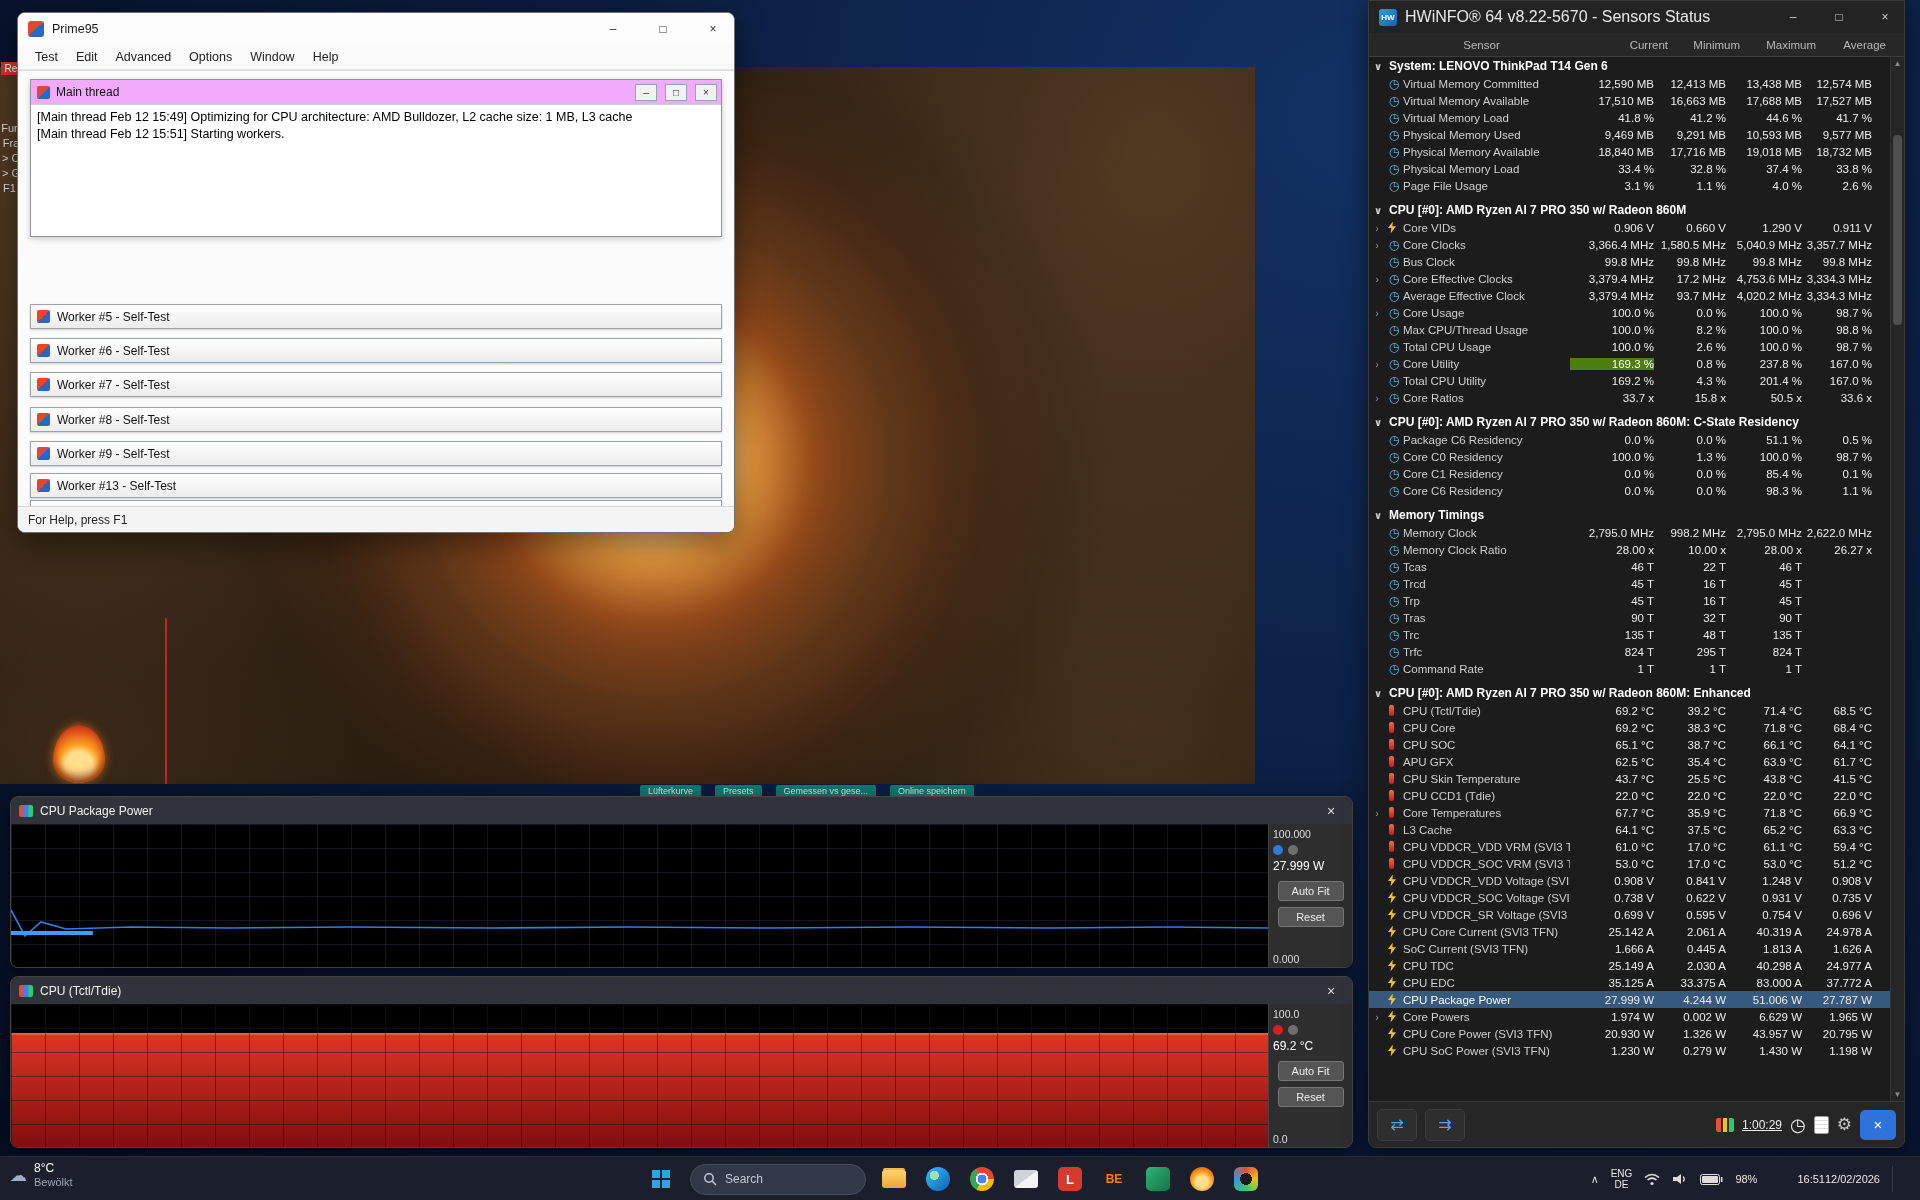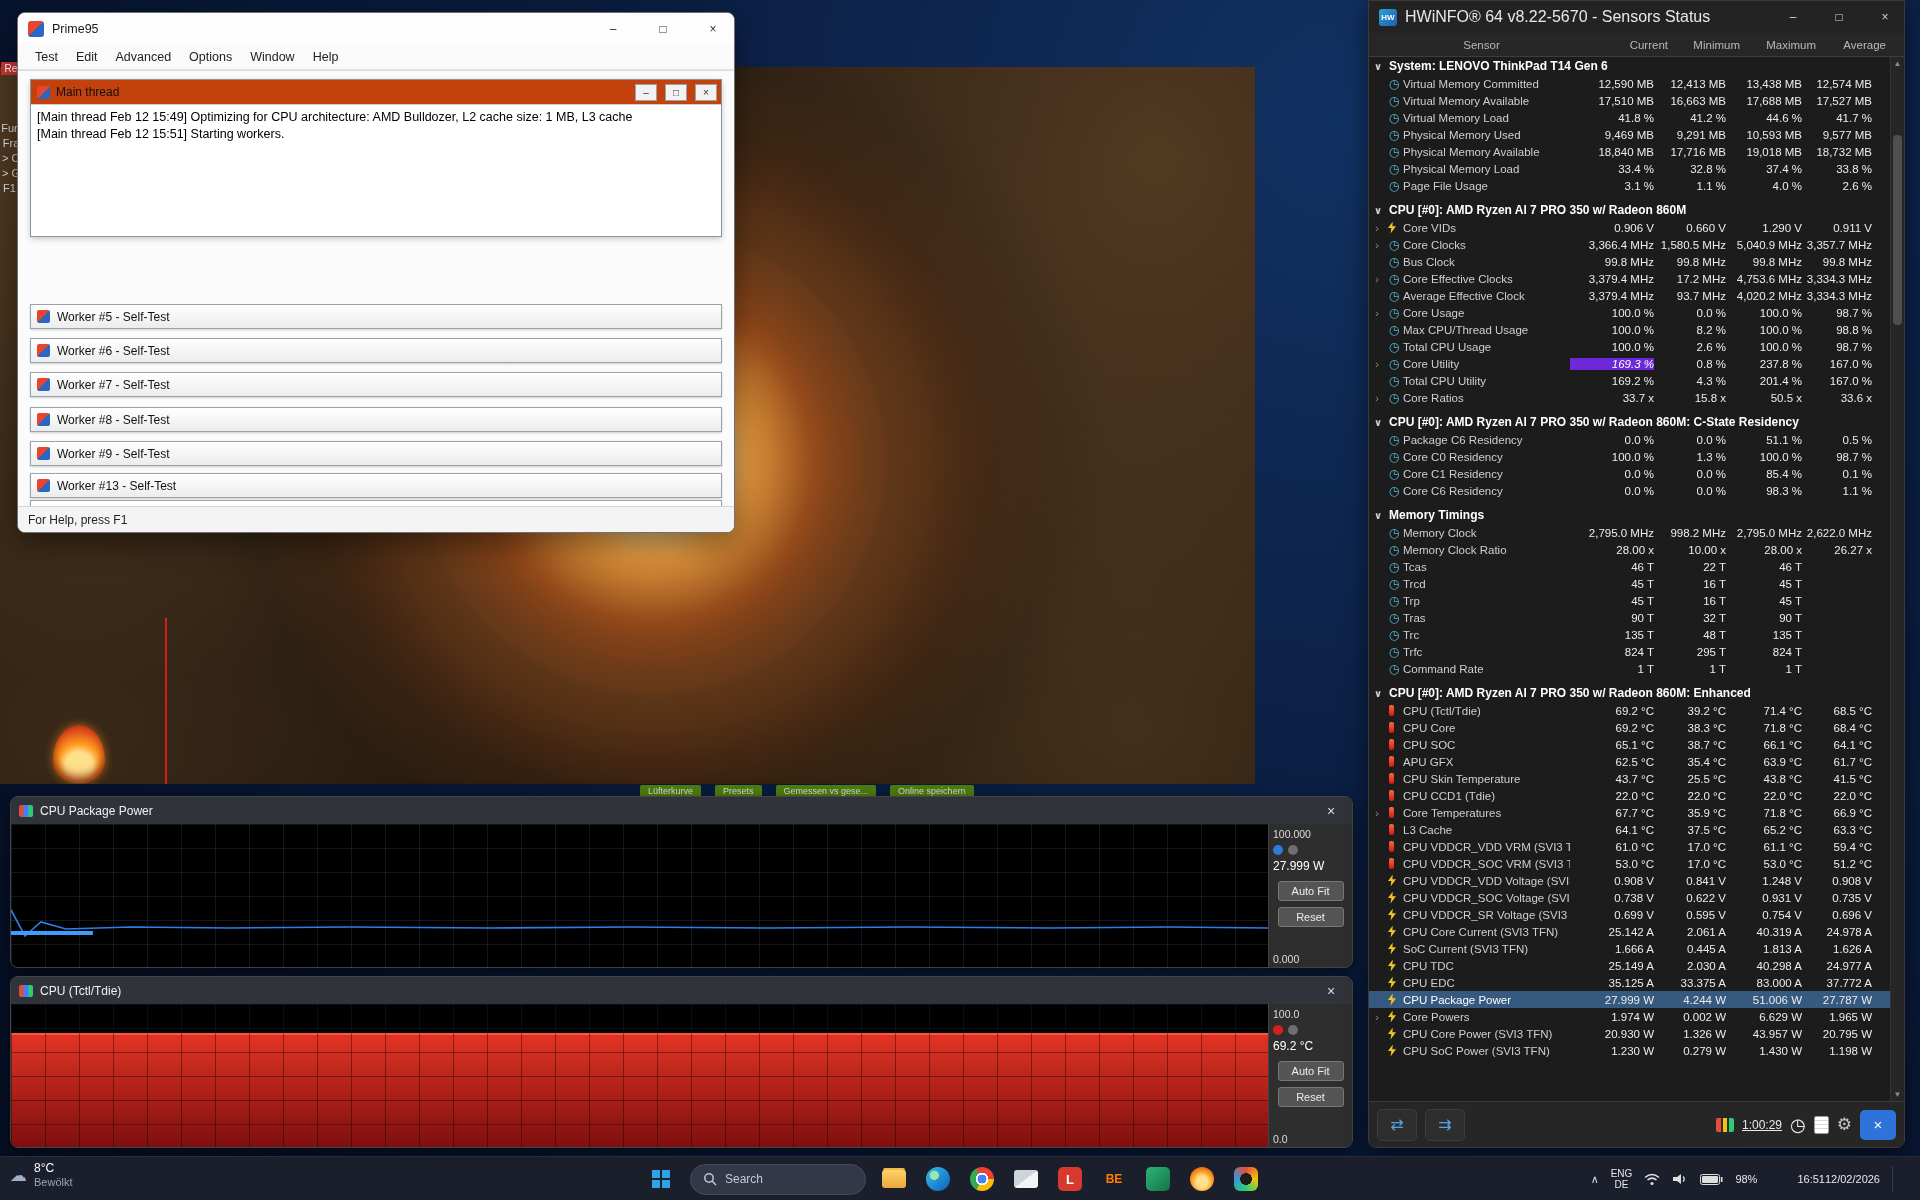--- a/index.html
+++ b/index.html
@@ -24,21 +24,21 @@
   .fm-text{font-size:21px;font-weight:bold;font-style:italic;color:#ff9a1f;letter-spacing:1px;
     text-shadow:-1px -1px 0 #2a0e00,1px -1px 0 #2a0e00,-1px 1px 0 #2a0e00,1px 1px 0 #2a0e00;}
 
   #left-fragments{position:absolute;left:0;top:58px;z-index:2;width:22px;overflow:hidden;text-align:center;}
   .frag-chip{display:inline-block;background:#c33;color:#fff;font-size:10px;padding:1px 4px;margin-bottom:46px;}
   .frag{font-size:11px;color:#ddd;line-height:15px;white-space:nowrap;}
   .frag:first-of-type{color:#ff8c1a;}
 
   
   #fan-strip{position:absolute;left:640px;top:785px;width:560px;height:12px;z-index:2;display:flex;gap:14px;align-items:center;}
-  .strip-btn{background:#4d7c0f;color:#d8d8d8;font-size:9px;padding:0 8px;height:12px;line-height:12px;border-radius:2px;white-space:nowrap;overflow:hidden;}
+  .strip-btn{background:#0f766e;color:#d8d8d8;font-size:9px;padding:0 8px;height:12px;line-height:12px;border-radius:2px;white-space:nowrap;overflow:hidden;}
 
   
   .gwin{position:absolute;left:10px;width:1343px;height:172px;z-index:4;border:1px solid #444;border-radius:8px;overflow:hidden;background:#2c2c2c;box-shadow:0 6px 18px rgba(0,0,0,.5);}
   #gwin1{top:796px;} #gwin2{top:976px;}
   .gtitle{height:27px;background:#303339;display:flex;align-items:center;padding:0 8px;gap:7px;}
   .gicon{width:14px;height:12px;border-radius:2px;background:linear-gradient(90deg,#e34b3b 0 30%,#3b82f6 35% 65%,#2ecc71 70% 100%);}
   .gtitle-text{color:#f0f0f0;font-size:12px;flex:1;}
   .gclose{color:#ddd;font-size:14px;width:26px;text-align:center;cursor:default;}
   .gbody{display:flex;height:144px;}
   .gplot{position:relative;flex:1;background-color:#000;
@@ -61,21 +61,21 @@
   
   #p95{position:absolute;left:17px;top:12px;width:718px;height:521px;z-index:5;background:#fff;border:1px solid #707070;border-radius:8px;box-shadow:0 10px 30px rgba(0,0,0,.45);overflow:hidden;}
   #p95-title{height:32px;display:flex;align-items:center;padding-left:10px;gap:8px;background:#fdfdfd;}
   .p95-appicon{width:16px;height:16px;border-radius:3px;background:linear-gradient(135deg,#e8452c 50%,#2b66c4 50%);}
   #p95-title-text{font-size:12.5px;color:#1a1a1a;flex:1;}
   .cap-btn{width:42px;height:32px;display:flex;align-items:center;justify-content:center;color:#333;font-size:12px;cursor:default;}
   #p95-menubar{height:25px;display:flex;align-items:center;padding-left:8px;background:#fafafa;border-bottom:1px solid #e4e4e4;}
   .menu-item{font-size:12.5px;color:#222;padding:3px 9px;cursor:default;}
   #p95-mdi{position:absolute;left:0;top:57px;right:0;bottom:26px;background:#fbfbfb;overflow:hidden;border-top:1px solid #ddd;}
   #mt-child{position:absolute;left:12px;top:8px;width:692px;height:158px;background:#fff;border:1px solid #8a949e;box-shadow:0 2px 6px rgba(0,0,0,.2);}
-  #mt-title{height:25px;background:#c2410c;border-bottom:1px solid #c9ced4;display:flex;align-items:center;gap:6px;padding:0 4px 0 6px;}
+  #mt-title{height:25px;background:#f0abfc;border-bottom:1px solid #c9ced4;display:flex;align-items:center;gap:6px;padding:0 4px 0 6px;}
   .p95-ic{width:13px;height:13px;border-radius:2px;background:linear-gradient(135deg,#e8452c 50%,#2b66c4 50%);flex:none;}
   #mt-title-text{font-size:12px;color:#111;flex:1;}
   .mt-btn{width:22px;height:17px;border:1px solid #9aa2aa;background:#f2f2f2;font-size:10px;line-height:15px;text-align:center;color:#333;margin-left:2px;cursor:default;}
   #mt-body{padding:4px 6px;font-size:12.5px;color:#000;line-height:17px;}
   .worker-bar{position:absolute;left:12px;width:692px;height:25px;background:linear-gradient(#ffffff,#ececec);border:1px solid #99a3ad;display:flex;align-items:center;gap:7px;padding-left:6px;font-size:12px;color:#111;box-shadow:0 1px 2px rgba(0,0,0,.18);cursor:default;}
   #p95-status{position:absolute;left:0;right:0;bottom:0;height:26px;background:#f4f4f4;border-top:1px solid #d5d5d5;display:flex;align-items:center;padding-left:10px;font-size:12px;color:#222;}
 
   
   #hw{position:absolute;left:1368px;top:0;width:537px;height:1148px;z-index:5;background:#1c1c1c;border:1px solid #3a3a3a;border-radius:0 0 8px 8px;overflow:hidden;box-shadow:0 8px 24px rgba(0,0,0,.5);}
   #hw-titlebar{height:32px;background:#232323;display:flex;align-items:center;gap:8px;padding-left:10px;}
@@ -93,21 +93,21 @@
   .hw-chev{color:#cfcfcf;font-size:10px;width:12px;text-align:center;}
   .hw-row{height:17px;font-size:11.5px;color:#cfcfcf;cursor:default;}
   .hw-row.sel{background:#35597f;color:#fff;}
   .hw-exp{color:#8a8a8a;font-size:11px;text-align:center;}
   .hw-ic{display:inline-flex;align-items:center;justify-content:center;}
   .ic-clock{color:#58b0dc;font-size:12px;line-height:12px;}
   .ic-bolt{width:8px;height:12px;background:#f2c322;clip-path:polygon(60% 0,0 55%,42% 55%,32% 100%,100% 40%,55% 40%);margin-left:3px;}
   .ic-temp{width:5px;height:11px;background:linear-gradient(#ff6a3c,#d01818);border-radius:2px;margin-left:4px;}
   .hw-label{white-space:nowrap;overflow:hidden;padding-right:4px;}
   .hw-val{text-align:right;color:#ececec;white-space:nowrap;}
-  .hw-val.hl{background:#6d28d9;color:#fff;font-style:italic;}
+  .hw-val.hl{background:#4d7c0f;color:#fff;}
   #hw-scroll{position:absolute;right:0;top:56px;bottom:46px;width:14px;background:#262626;border-left:1px solid #333;}
   #hw-thumb{position:absolute;left:2px;right:2px;top:78px;height:190px;background:#4f4f4f;border-radius:4px;}
   .hw-scroll-arrow{position:absolute;left:0;right:0;text-align:center;color:#8a8a8a;font-size:8px;}
   #hw-toolbar{position:absolute;left:0;right:0;bottom:0;height:46px;background:#262626;border-top:1px solid #3a3a3a;display:flex;align-items:center;padding:0 8px;gap:8px;}
   .hw-toolbtn{width:40px;height:32px;background:#2e2e2e;border:1px solid #3d3d3d;border-radius:5px;color:#5aa0e8;font-size:16px;display:flex;align-items:center;justify-content:center;cursor:default;}
   #hw-toolbar .spacer{flex:1;}
   .perf-ic{width:18px;height:14px;border-radius:2px;background:linear-gradient(90deg,#e74c3c 0 26%,#2e2e2e 26% 37%,#f1c40f 37% 63%,#2e2e2e 63% 74%,#2ecc71 74%);}
   #hw-uptime{color:#e8e8e8;font-size:12px;text-decoration:underline;}
   .clock-big{color:#e8e8e8;font-size:18px;line-height:18px;}
   .notepad-ic{width:15px;height:18px;background:linear-gradient(#fff 0 3px,#d9d9d9 3px 4px,#fff 4px 7px,#d9d9d9 7px 8px,#fff 8px 11px,#d9d9d9 11px 12px,#fff 12px);border-radius:2px;border:1px solid #9c9c9c;}

